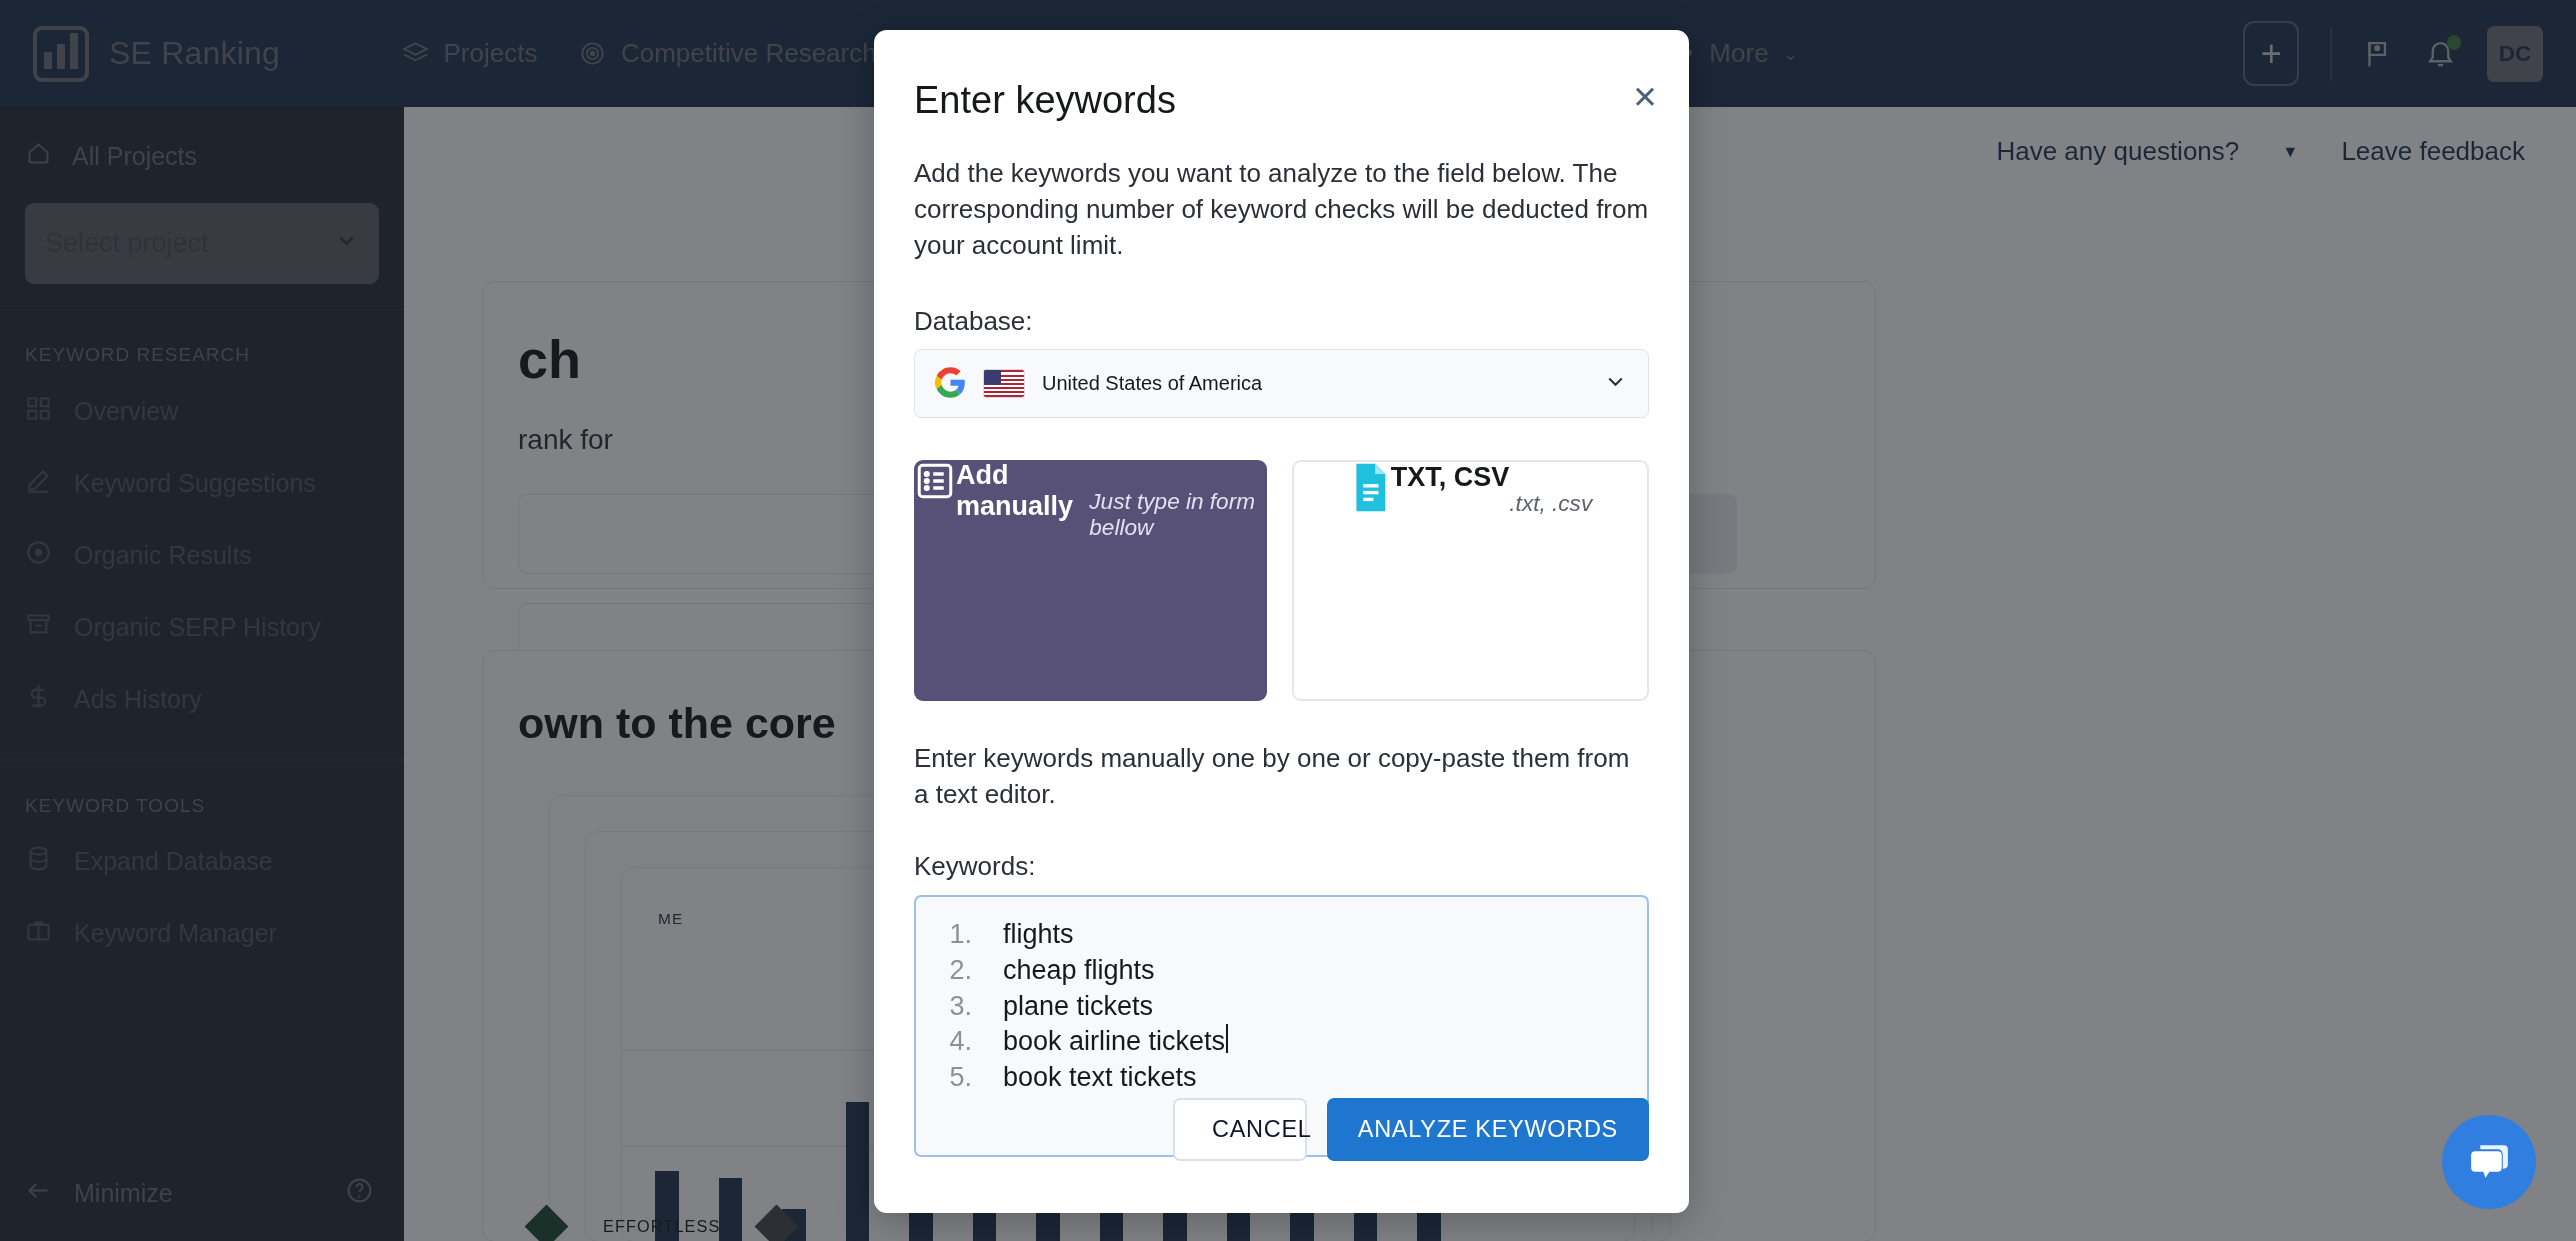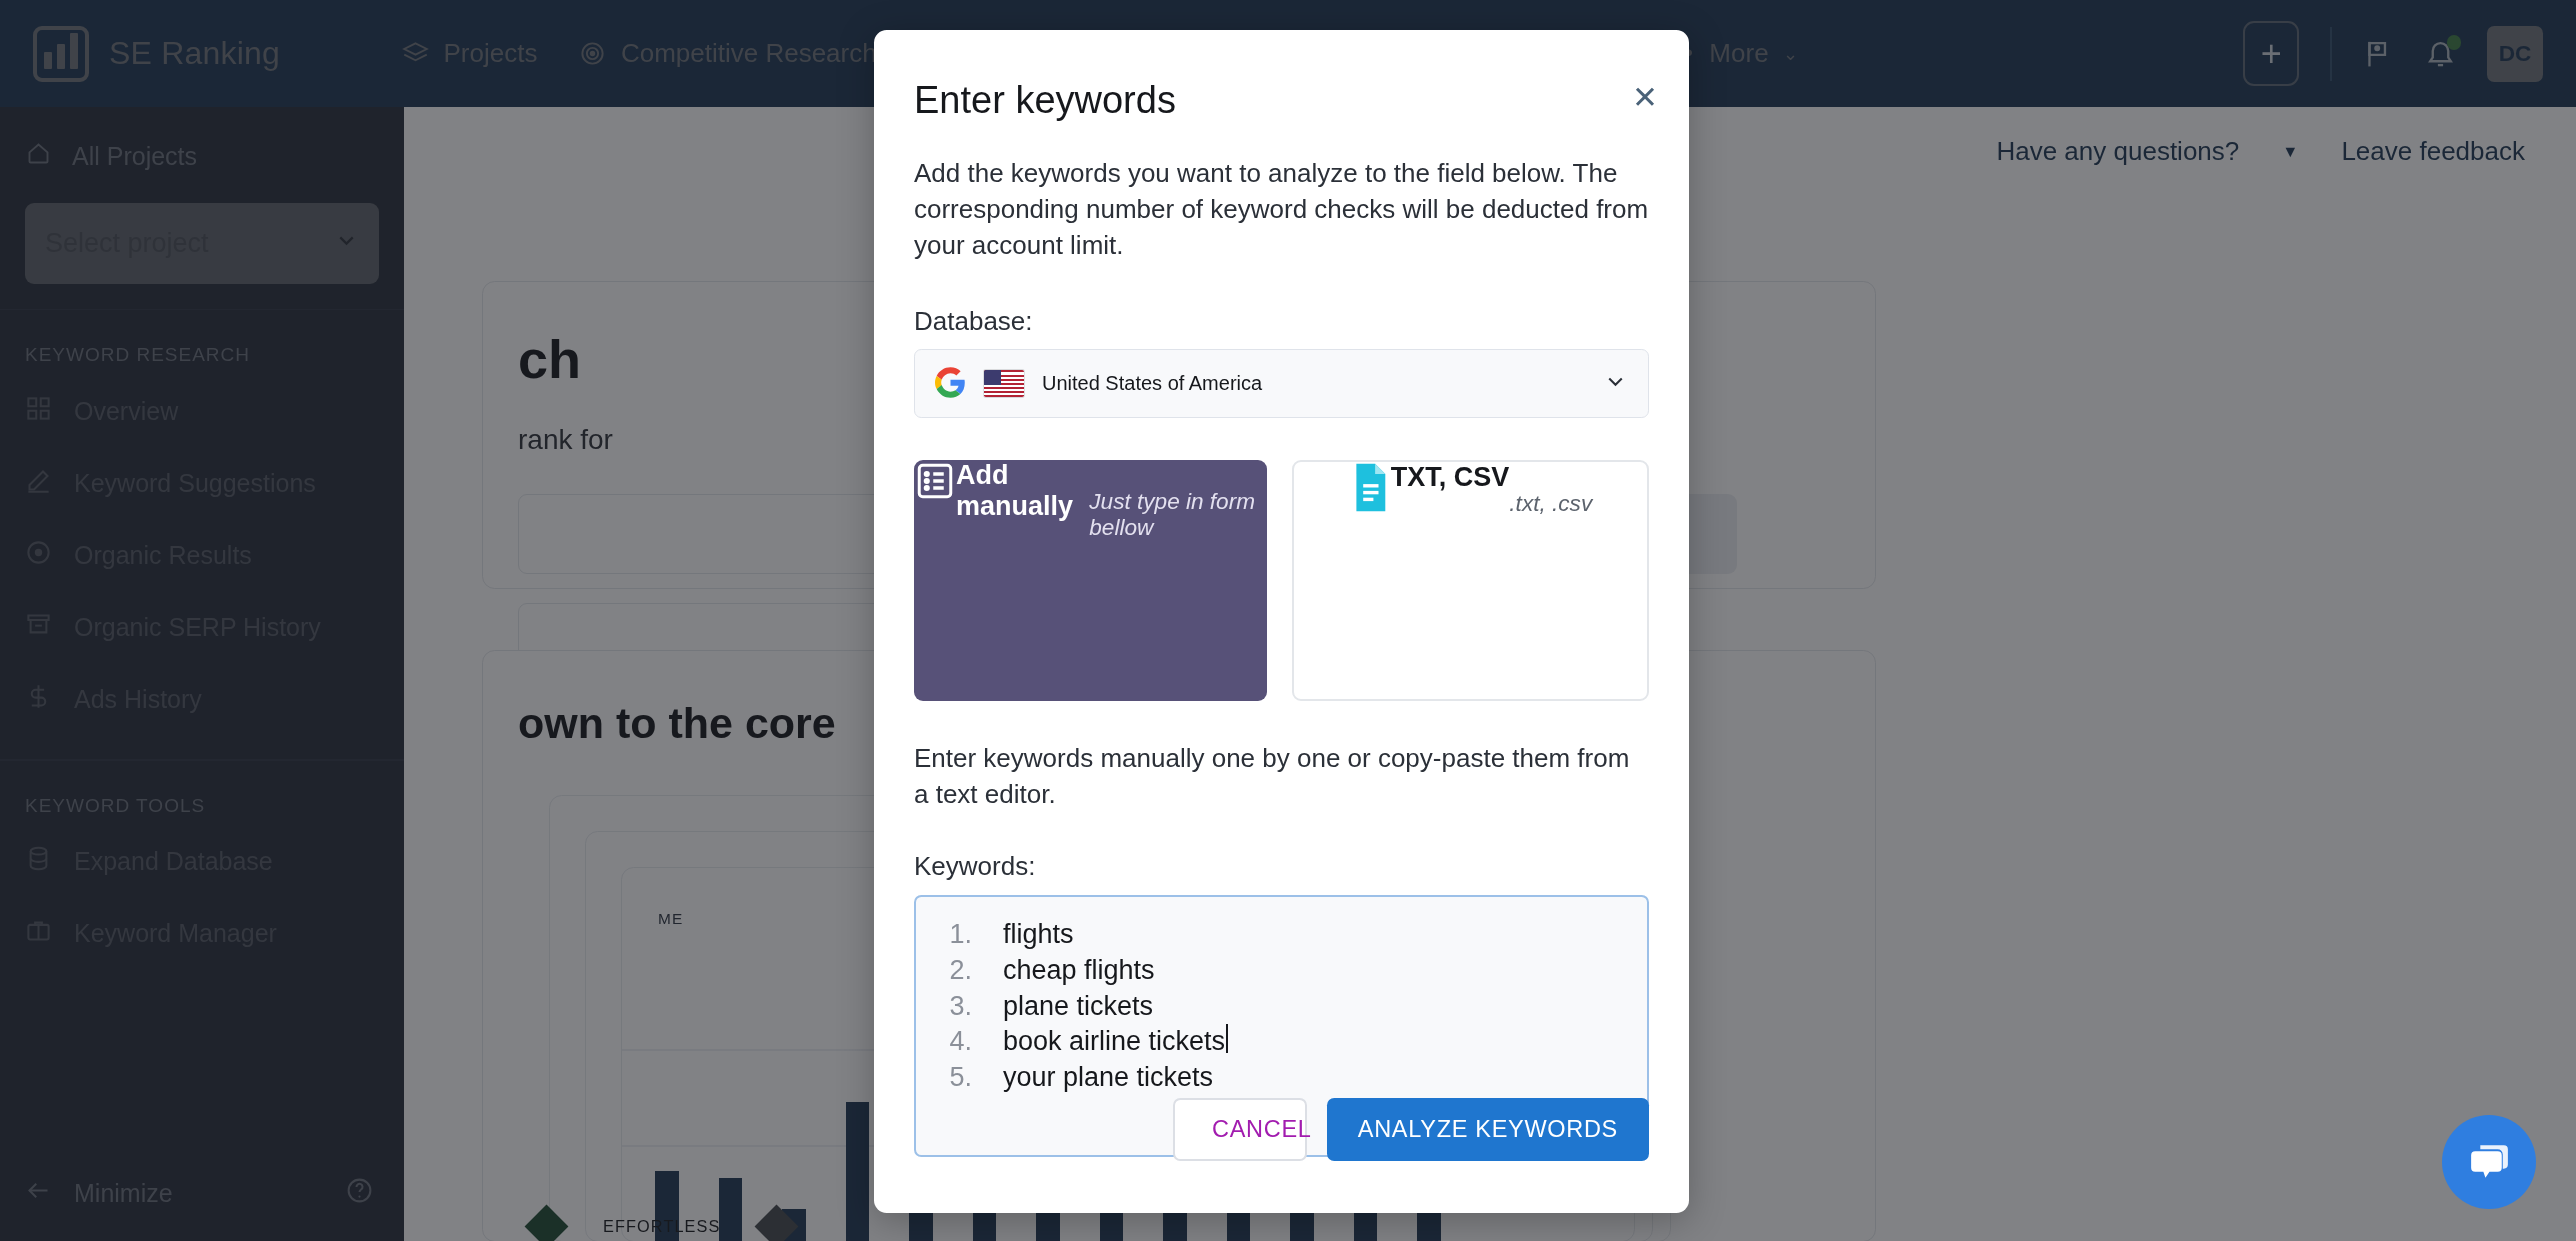--- a/index.html
+++ b/index.html
@@ -249,21 +249,21 @@
   }
 
   .modal-actions {
     position: absolute; right: 40px; bottom: 52px;
     display: flex; align-items: center; gap: 20px;
   }
   .btn {
     height: 63px; border-radius: 7.2px; font-size: 23.5px; letter-spacing: 0.7px;
     display: flex; align-items: center; justify-content: center; cursor: pointer;
   }
-  .btn-cancel { width: 134px; background: #fff; border: 2.7px solid #dcdfe5; color: #a21caf; padding-left: 44px; }
+  .btn-cancel { width: 134px; background: #fff; border: 2.7px solid #dcdfe5; color: #0f172a; padding-left: 44px; }
   .btn-primary { padding: 0 31px; background: #1f76cf; color: #fff; }
 </style>
 </head>
 <body>
 
 <div id="app">
 
   <div class="topbar">
     <div class="brand">
       <div class="brand-mark">
@@ -633,21 +633,21 @@
             <span class="kw-num">3.</span>
             <span class="kw-text">plane tickets</span>
           </li>
           <li>
             <span class="kw-num">4.</span>
             <span class="kw-text">book airline tickets</span>
             <span class="caret-bar"></span>
           </li>
           <li>
             <span class="kw-num">5.</span>
-            <span class="kw-text">your plane tickets</span>
+            <span class="kw-text">book text tickets</span>
           </li>
         </ul>
     </div>
 
     <div class="modal-actions">
       <div class="btn btn-cancel">CANCEL</div>
       <div class="btn btn-primary">ANALYZE KEYWORDS</div>
     </div>
   </div>
 </div>

